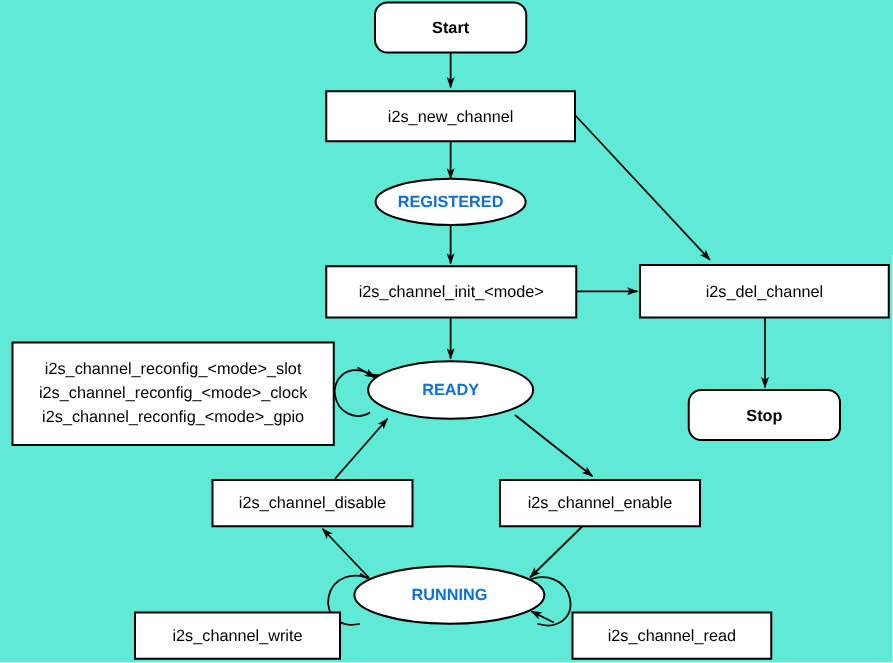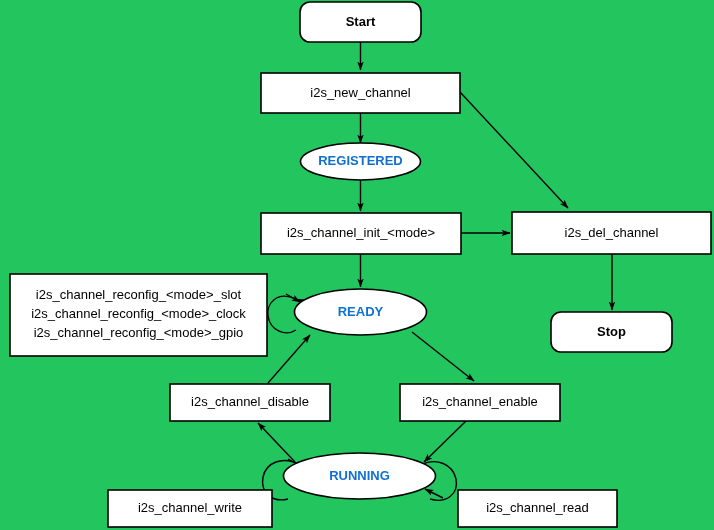--- a/index.html
+++ b/index.html
@@ -4,21 +4,21 @@
 <style>
   html, body {
     margin: 0;
     padding: 0;
     background: #ffffff;
   }
   #canvas {
     position: relative;
     width: 714px;
     height: 530px;
-    background: #22c55e;
+    background: #5eead4;
     font-family: "Liberation Sans", sans-serif;
     overflow: hidden;
   }
   #diagram-svg {
     position: absolute;
     top: 0;
     left: 0;
     width: 714px;
     height: 530px;
   }

